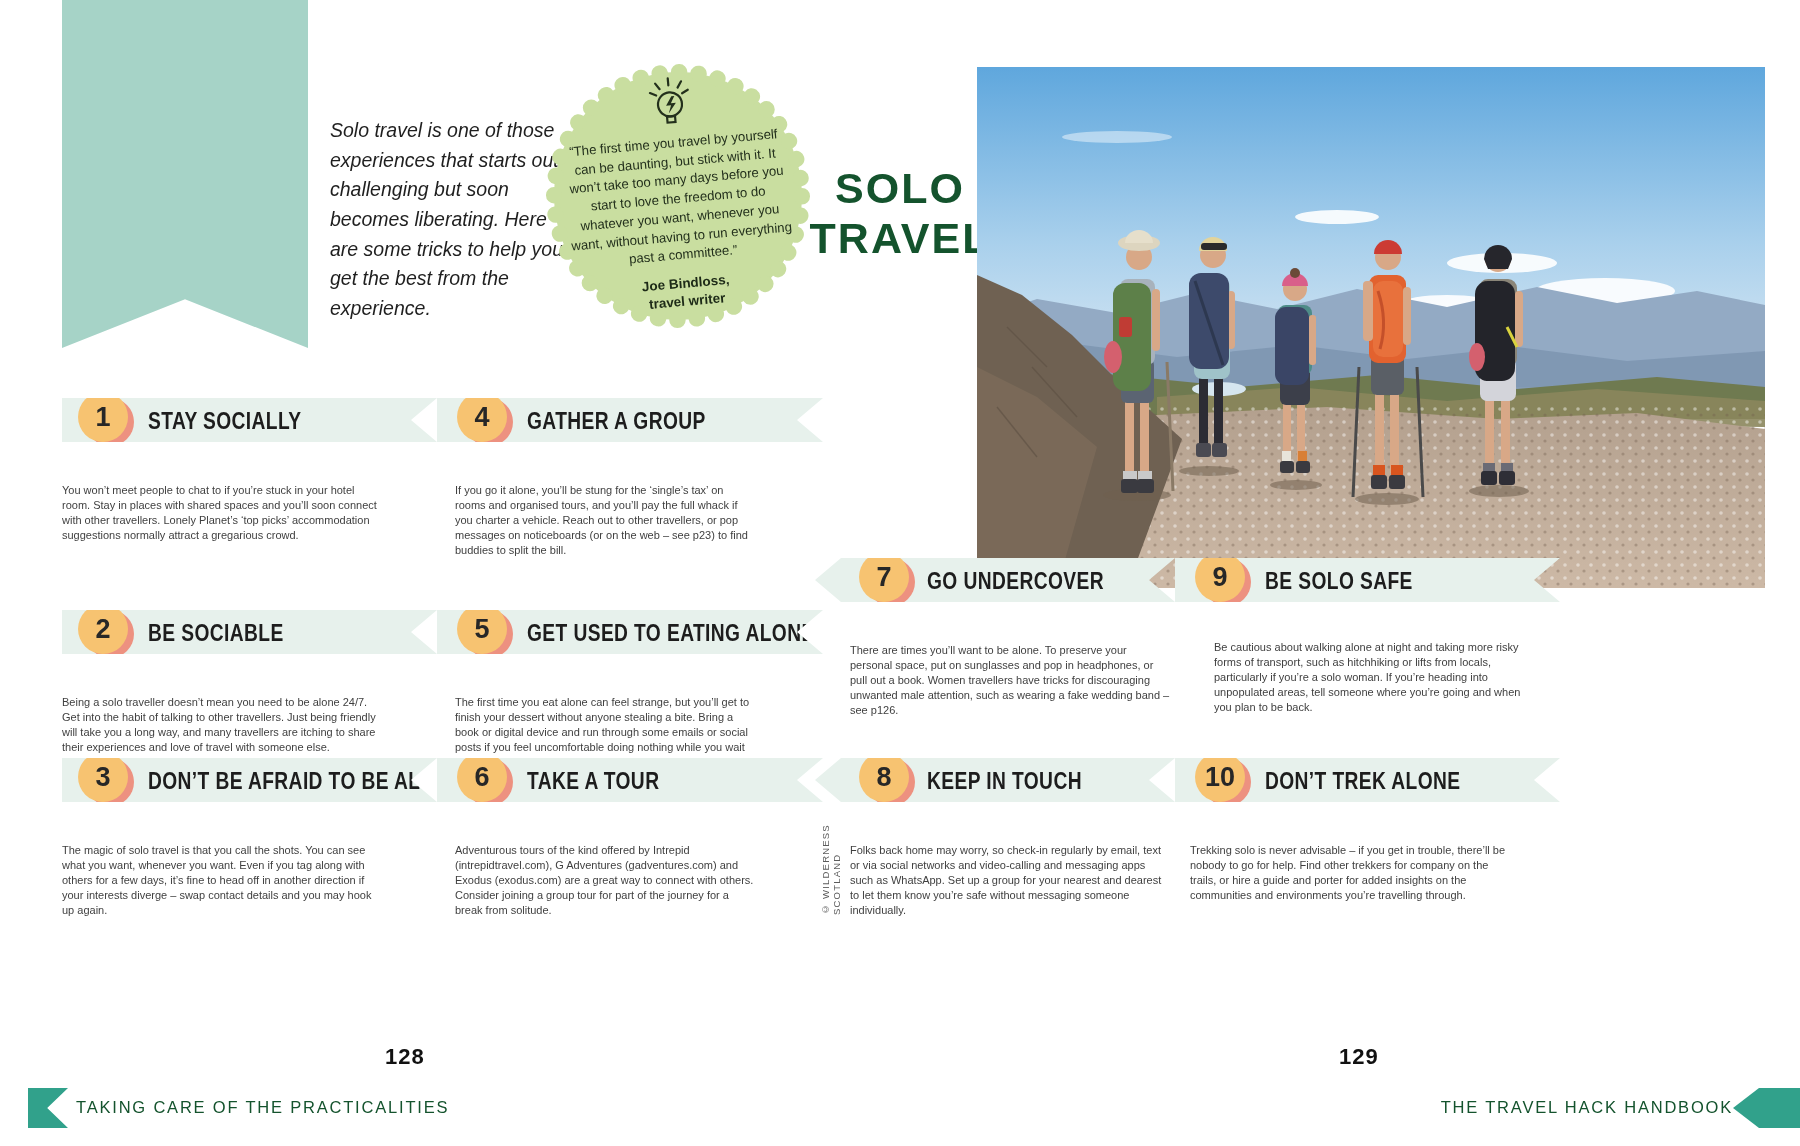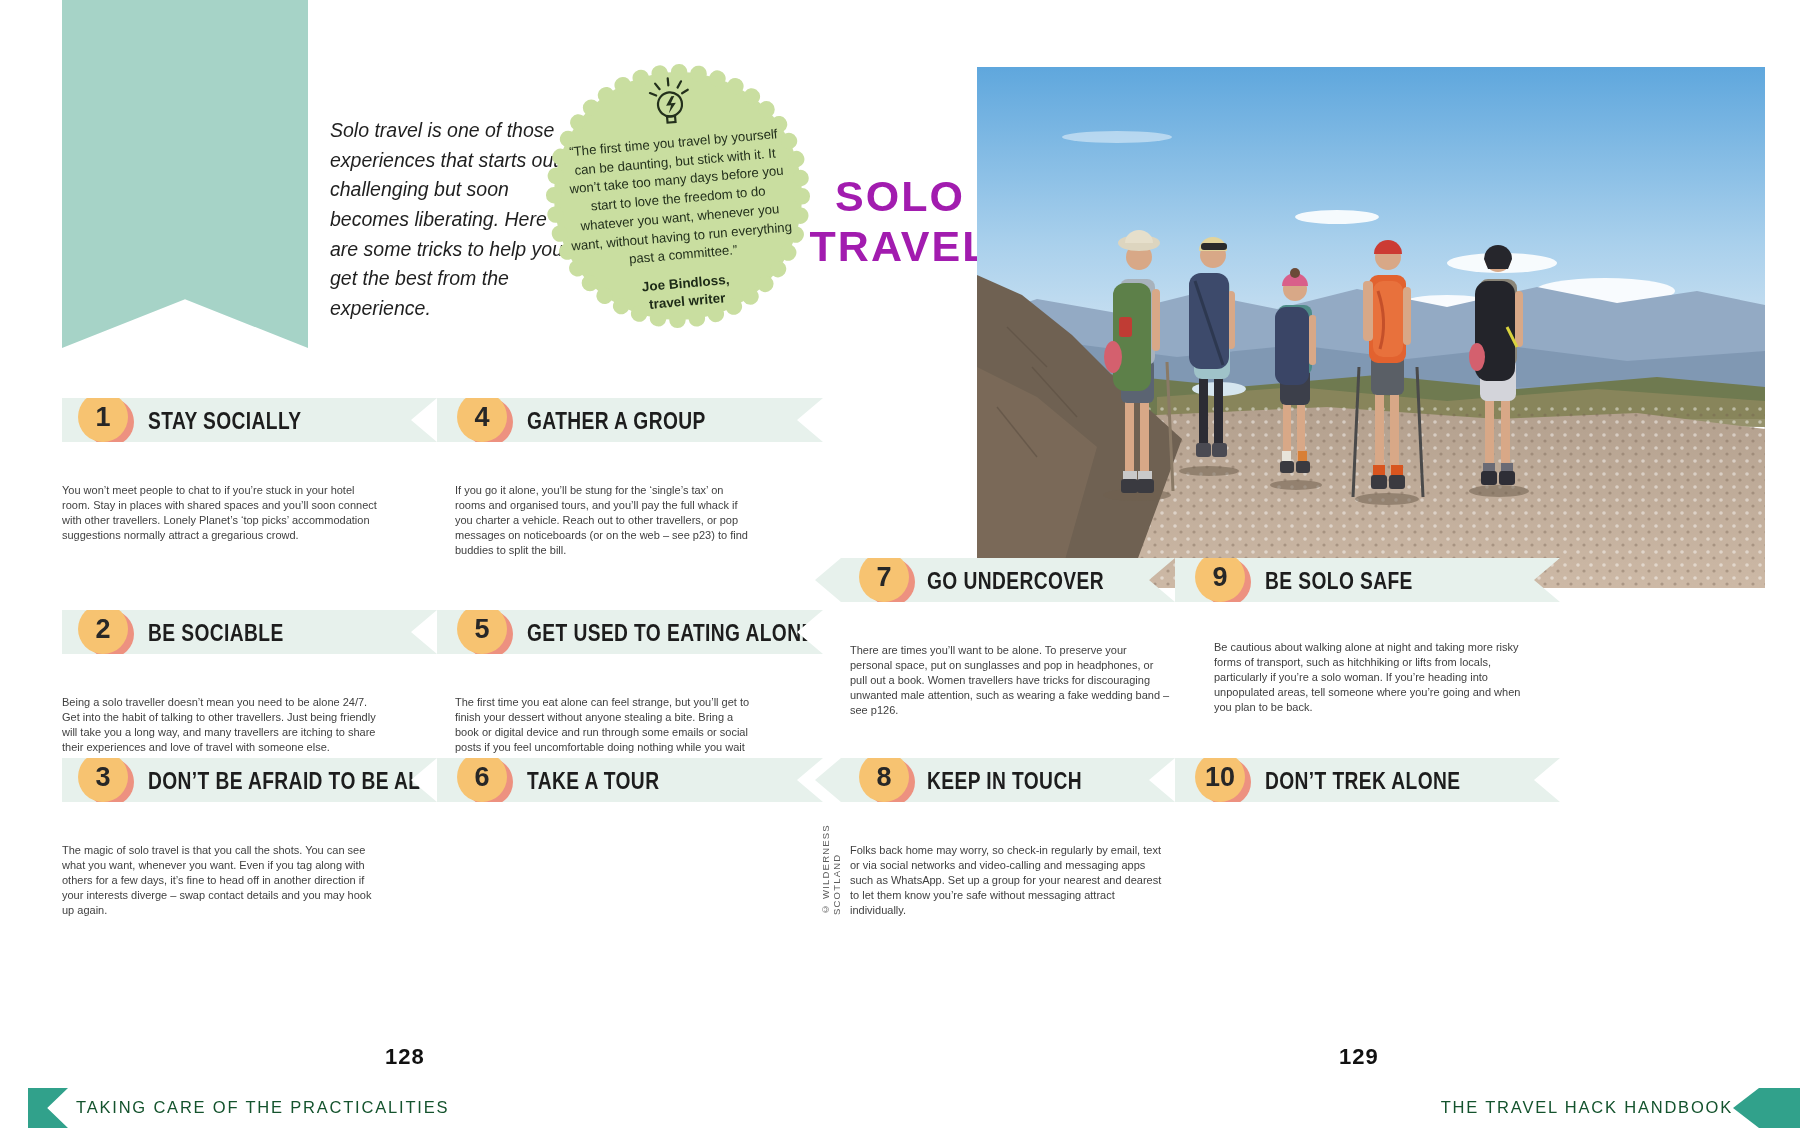--- a/index.html
+++ b/index.html
@@ -2,22 +2,22 @@
 <html><head>
 <meta charset="utf-8">
 <style>
   * { margin:0; padding:0; box-sizing:border-box; }
   html,body { width:1800px; height:1146px; background:#ffffff; font-family:"Liberation Sans", sans-serif; }
   #page { position:relative; width:1800px; height:1146px; overflow:hidden; background:#fff; }
 
   
   .ribbon { position:absolute; left:62px; top:0; width:246px; height:348px; background:#a6d3c7;
             clip-path:polygon(0 0,100% 0,100% 100%,50% 86%,0 100%); }
-  .ribbon-title { position:absolute; left:0; top:172px; width:100%; text-align:center;
-            font-size:43px; font-weight:bold; letter-spacing:2px; line-height:1.16; color:#a21caf; white-space:pre-line; }
+  .ribbon-title { position:absolute; left:0; top:164px; width:100%; text-align:center;
+            font-size:43px; font-weight:bold; letter-spacing:2px; line-height:1.16; color:#14532d; white-space:pre-line; }
 
   
   .intro { position:absolute; left:330px; top:116px; width:250px; font-style:italic;
            font-size:19.5px; line-height:1.52; color:#1f1f1f; }
 
   
   .badge { position:absolute; left:540px; top:58px; width:276px; height:276px; }
   .badge svg.scallop { position:absolute; left:0; top:0; }
   .badge-inner { position:absolute; left:24px; top:16px; width:228px; height:244px; text-align:center;
                  transform:rotate(-5deg); }
@@ -304,55 +304,57 @@
   </div>
   <div class="tip-body p-t5">The first time you eat alone can feel strange, but you’ll get to finish your dessert without anyone stealing a bite. Bring a book or digital device and run through some emails or social posts if you feel uncomfortable doing nothing while you wait for your meal.</div>
 
   <div class="tip-banner cut-right b-t6">
     <span class="tip-num num-b">
         <i class="shadow"></i>
         <span class="disc">6</span>
       </span>
     <span class="tip-title ttl-b">TAKE A TOUR</span>
   </div>
+  <div class="tip-body p-t6">Adventurous tours of the kind offered by Intrepid (intrepidtravel.com), G Adventures (gadventures.com) and Exodus (exodus.com) are a great way to connect with others. Consider joining a group tour for part of the journey for a break from solitude.</div>
 
   <div class="tip-banner cut-both b-t7">
     <span class="tip-num num-c">
         <i class="shadow"></i>
         <span class="disc">7</span>
       </span>
     <span class="tip-title ttl-c">GO UNDERCOVER</span>
   </div>
   <div class="tip-body p-t7">There are times you’ll want to be alone. To preserve your personal space, put on sunglasses and pop in headphones, or pull out a book. Women travellers have tricks for discouraging unwanted male attention, such as wearing a fake wedding band – see p126.</div>
 
   <div class="tip-banner cut-both b-t8">
     <span class="tip-num num-c">
         <i class="shadow"></i>
         <span class="disc">8</span>
       </span>
     <span class="tip-title ttl-c">KEEP IN TOUCH</span>
   </div>
-  <div class="tip-body p-t8">Folks back home may worry, so check-in regularly by email, text or via social networks and video-calling and messaging apps such as WhatsApp. Set up a group for your nearest and dearest to let them know you’re safe without messaging attract individually.</div>
+  <div class="tip-body p-t8">Folks back home may worry, so check-in regularly by email, text or via social networks and video-calling and messaging apps such as WhatsApp. Set up a group for your nearest and dearest to let them know you’re safe without messaging someone individually.</div>
 
   <div class="tip-banner cut-right b-t9">
     <span class="tip-num num-b">
         <i class="shadow"></i>
         <span class="disc">9</span>
       </span>
     <span class="tip-title ttl-b">BE SOLO SAFE</span>
   </div>
   <div class="tip-body p-t9">Be cautious about walking alone at night and taking more risky forms of transport, such as hitchhiking or lifts from locals, particularly if you’re a solo woman. If you’re heading into unpopulated areas, tell someone where you’re going and when you plan to be back.</div>
 
   <div class="tip-banner cut-right b-t10">
     <span class="tip-num num-b">
         <i class="shadow"></i>
         <span class="disc">10</span>
       </span>
     <span class="tip-title ttl-b">DON’T TREK ALONE</span>
   </div>
+  <div class="tip-body p-t10">Trekking solo is never advisable – if you get in trouble, there’ll be nobody to go for help. Find other trekkers for company on the trails, or hire a guide and porter for added insights on the communities and environments you’re travelling through.</div>
 
   <div class="flag-left"></div>
   <div class="flag-right"></div>
   <div class="footer-label fl-left">TAKING CARE OF THE PRACTICALITIES</div>
   <div class="footer-num fn-128">128</div>
   <div class="footer-num fn-129">129</div>
   <div class="footer-label fl-right">THE TRAVEL HACK HANDBOOK</div>
 
 </div>
 

